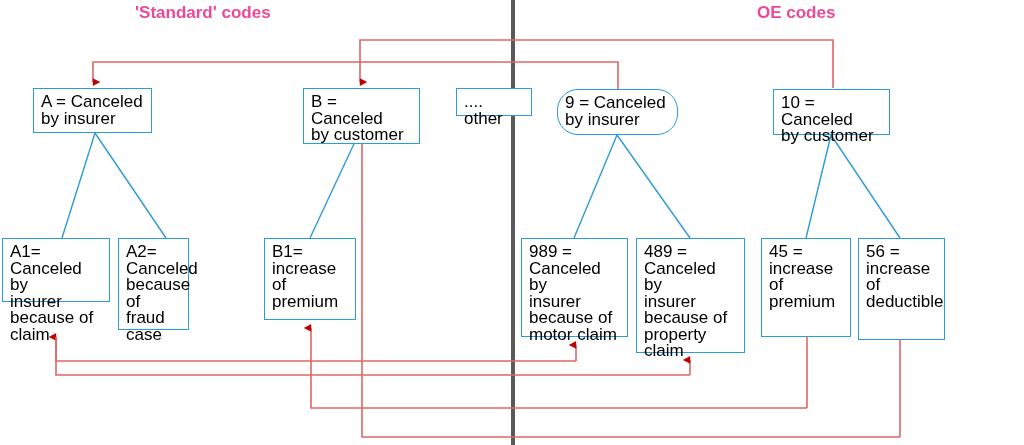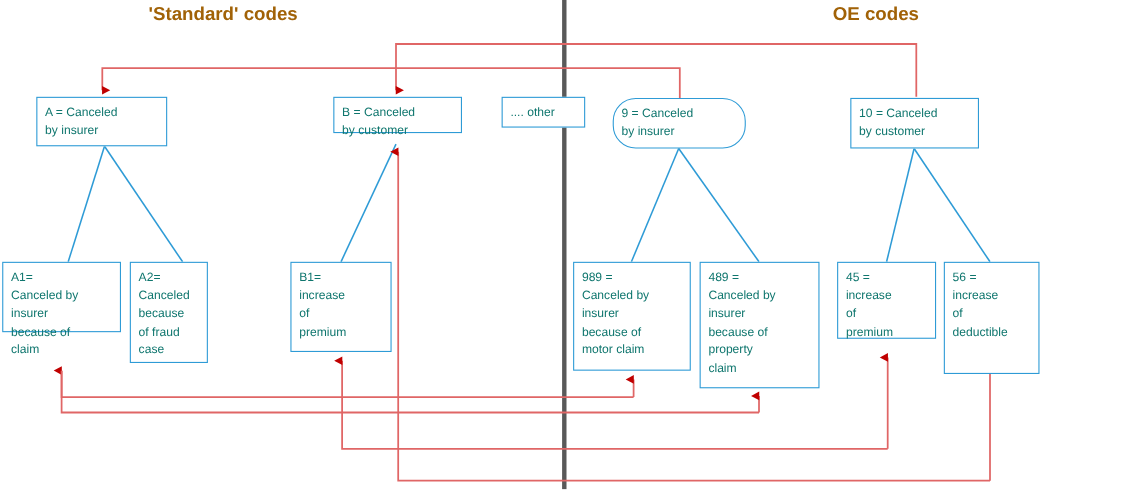--- a/index.html
+++ b/index.html
@@ -14,30 +14,30 @@
     position: relative;
     width: 1024px;
     height: 445px;
     background: #ffffff;
     overflow: hidden;
   }
   .title {
     position: absolute;
     font-weight: bold;
     font-size: 17px;
-    color: #a16207;
+    color: #ec4899;
     white-space: nowrap;
   }
   .node {
     position: absolute;
     box-sizing: border-box;
     border: 1.6px solid #2e9bd6;
     background: #ffffff;
-    color: #0f766e;
-    font-size: 11px;
+    color: #000000;
+    font-size: 17px;
     line-height: 16.5px;
     padding: 5px 7px 4px 7px;
     white-space: pre-line;
   }
   .divider {
     position: absolute;
     background: #595959;
   }
   svg.wires {
     position: absolute;
@@ -110,21 +110,21 @@
 
     <g stroke="#e06666" stroke-width="1.6" fill="none">
       <path d="M900,437 L362,437 L362,138" marker-end="url(#redArrow)"></path>
       <path d="M900,437 L900,325" marker-end="url(#redArrow)"></path>
     </g>
   </svg>
 
   <div class="node" style="left:33px; top:88px; width:119px; height:45px;">A = Canceled
 by insurer</div>
 
-  <div class="node" style="left:303px; top:88px; width:117px; height:33px;">B = Canceled
+  <div class="node" style="left:303px; top:88px; width:117px; height:56px;">B = Canceled
 by customer</div>
 
   <div class="node" style="left:428px; top:88px; width:76px; height:28px;margin-left:28px;">.... other</div>
 
   <div class="node" style="left:557px; top:89px; width:121px; height:46px;border-radius:21px;">9 = Canceled
 by insurer</div>
 
   <div class="node" style="left:773px; top:89px; width:117px; height:46px;">10 = Canceled
 by customer</div>
 
@@ -152,21 +152,21 @@
 because of
 motor claim</div>
 
   <div class="node" style="left:636px; top:238px; width:109px; height:115px;">489 =
 Canceled by
 insurer
 because of
 property
 claim</div>
 
-  <div class="node" style="left:761px; top:238px; width:90px; height:70px;">45 =
+  <div class="node" style="left:761px; top:238px; width:90px; height:99px;">45 =
 increase
 of
 premium</div>
 
   <div class="node" style="left:858px; top:238px; width:87px; height:102px;">56 =
 increase
 of
 deductible</div>
 
 </div>

